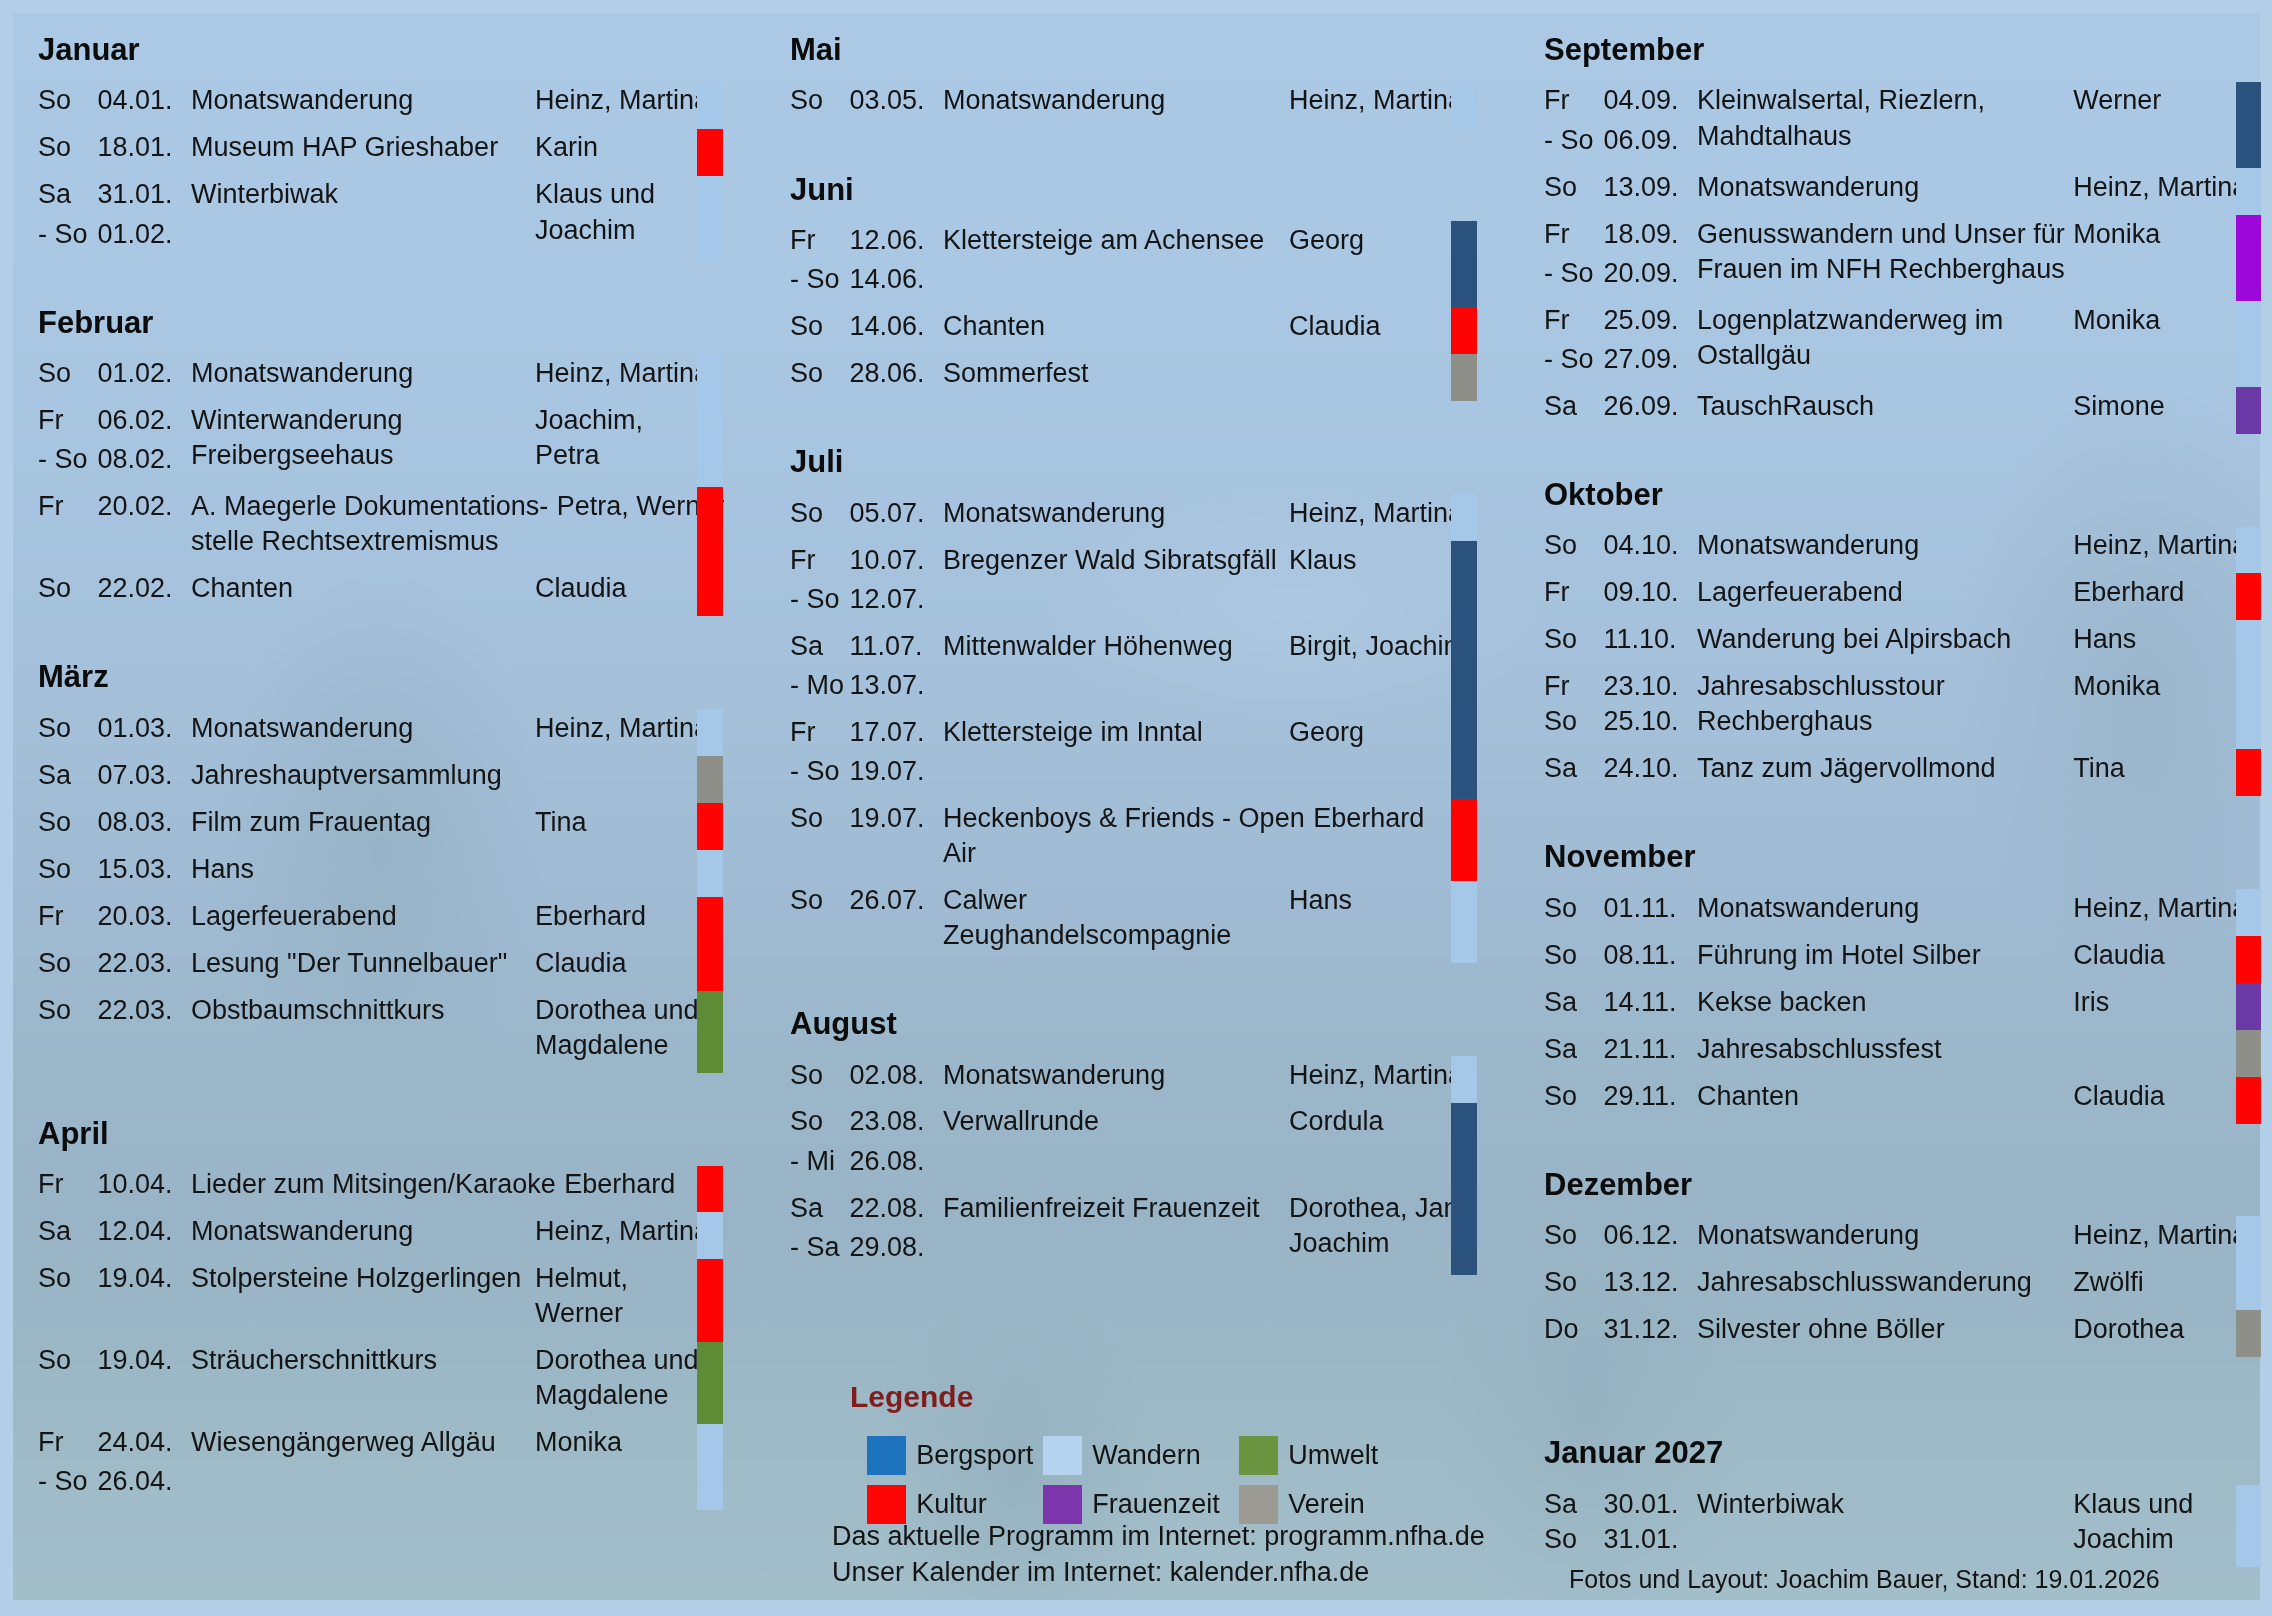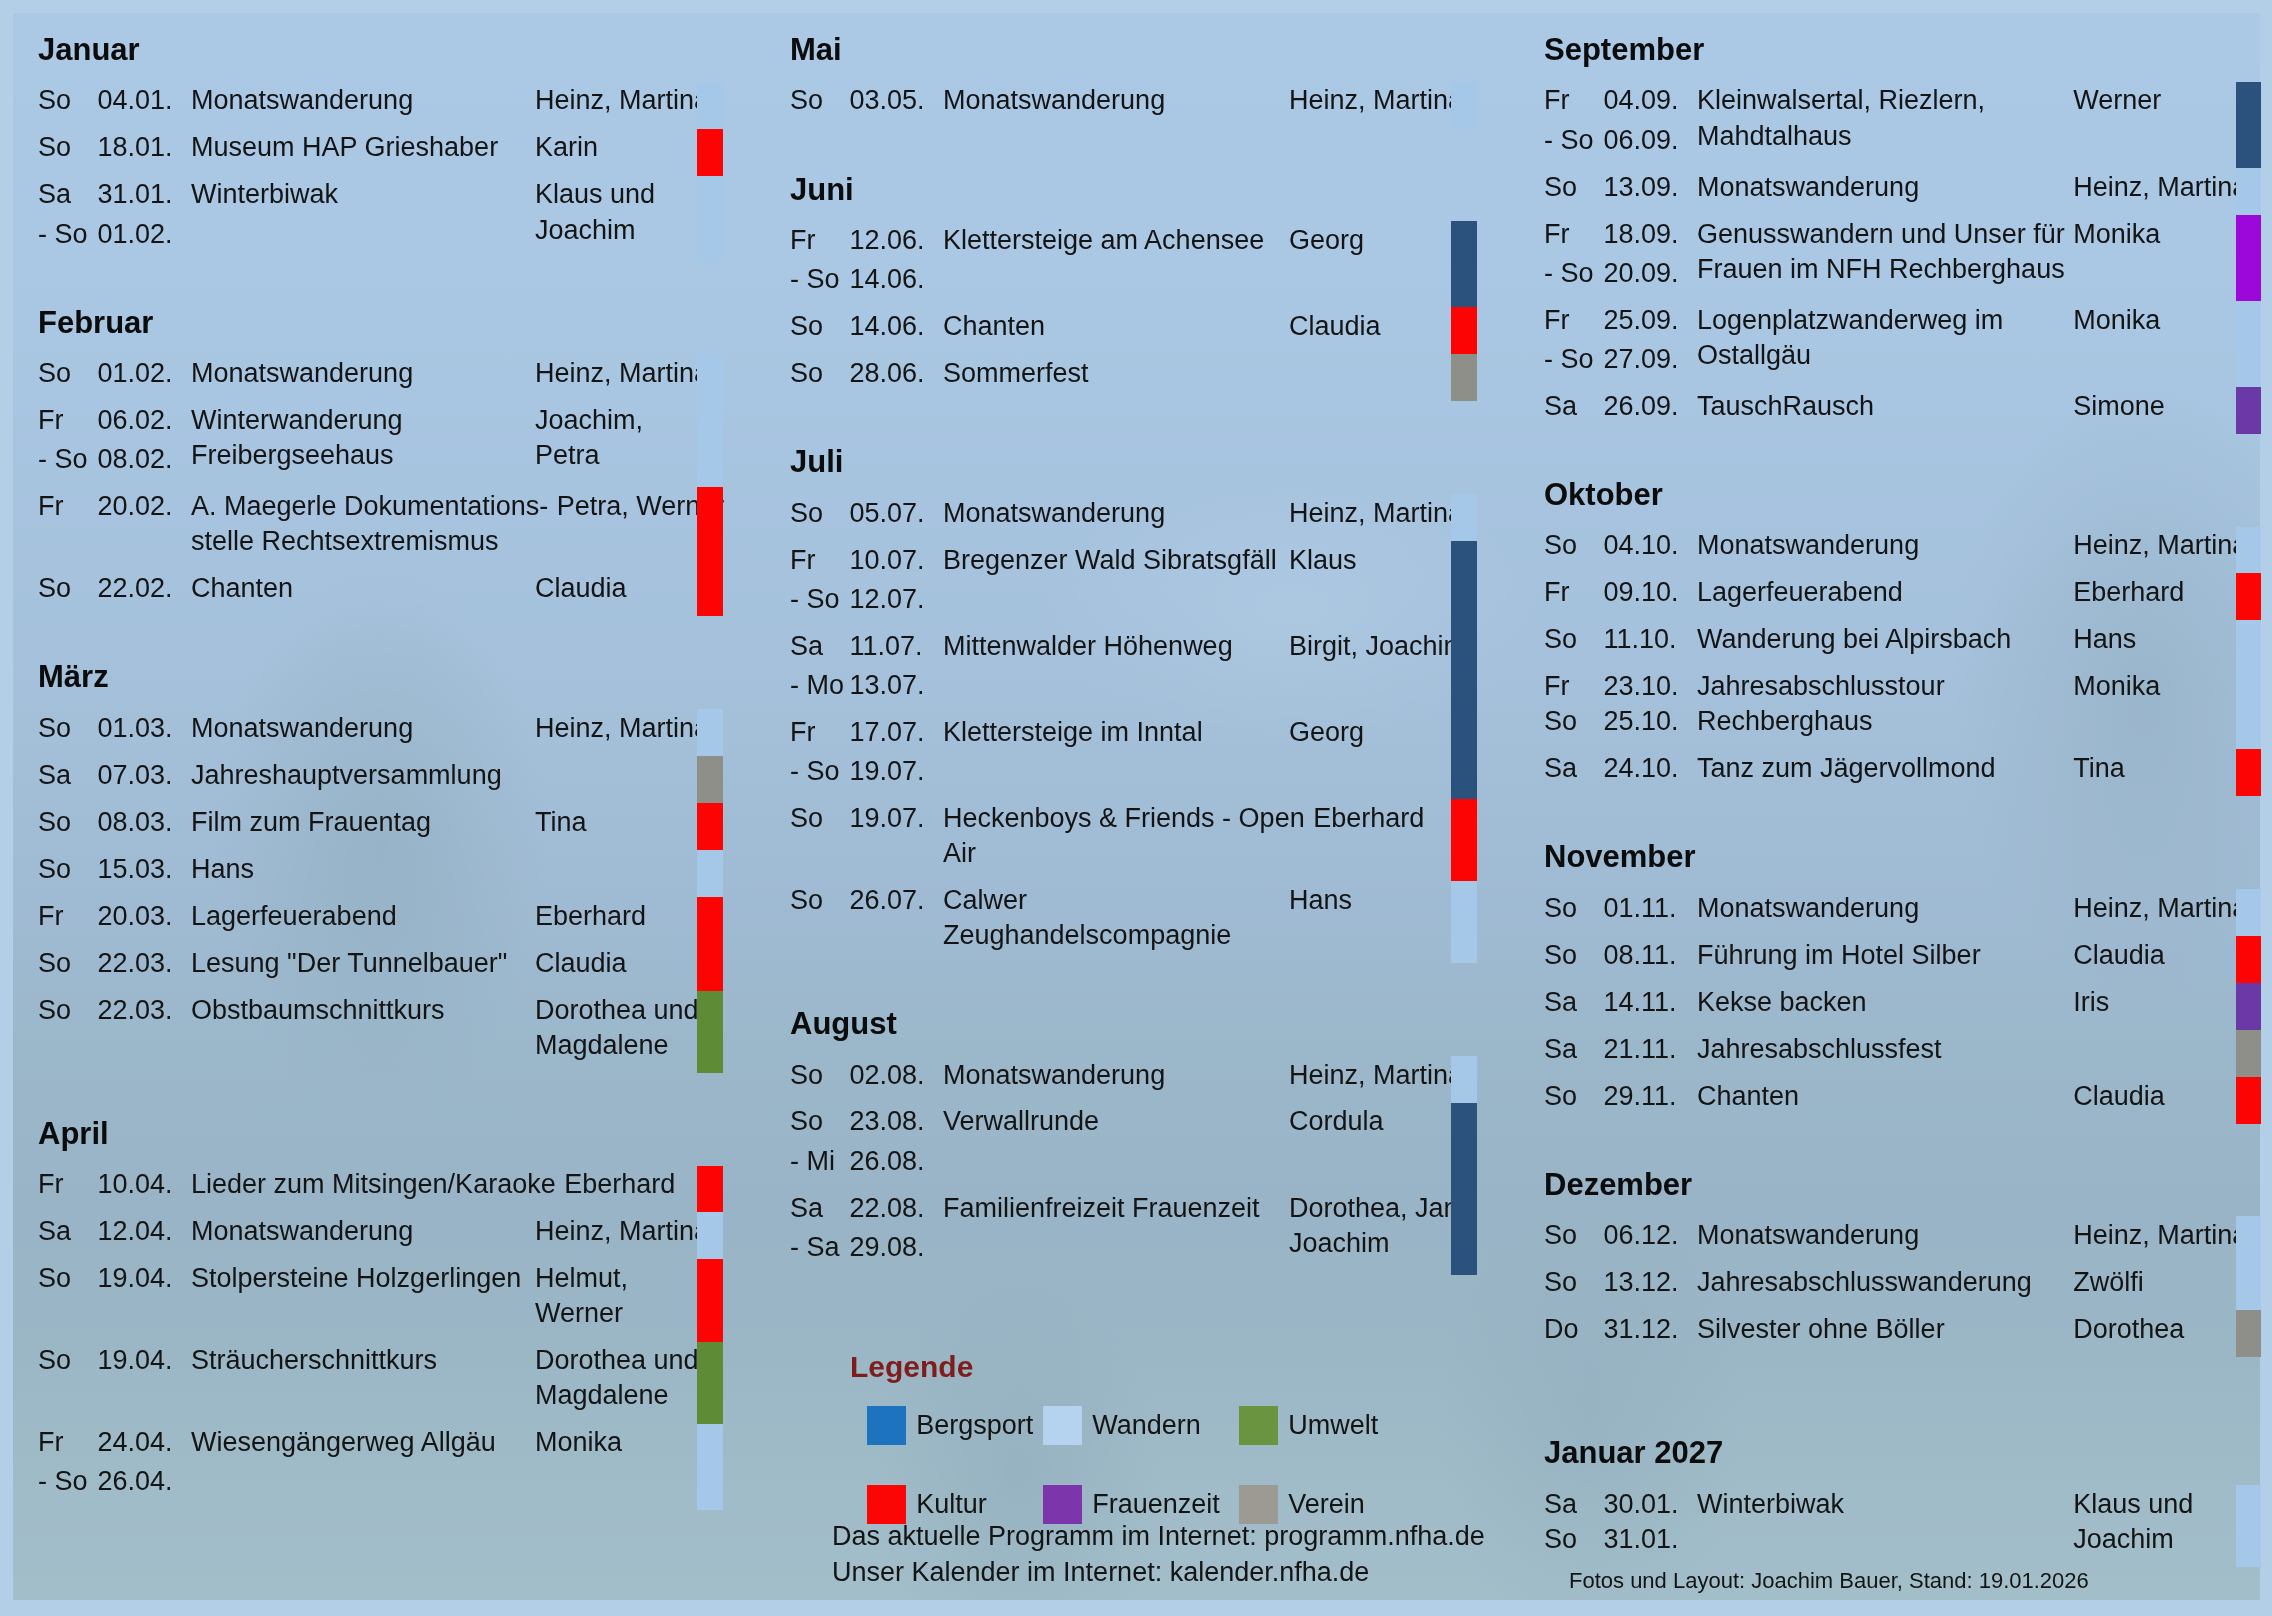--- a/index.html
+++ b/index.html
@@ -39,27 +39,27 @@
     padding:1.7px 55px 10.2px 38px;
     font-size:27px;line-height:1.3;
   }
   .cell{white-space:pre;}
   .cell .second{margin-top:4px;}
   .cell .second.tight{margin-top:0;}
   .chip{position:absolute;top:0;bottom:0;right:29px;width:25.6px;}
   
   .legend{position:absolute;left:115px;bottom:92px;}
   .legend-title{font-size:30px;font-weight:bold;color:#7f1d1d;margin:0 0 22px -17px;}
-  .legend-grid{display:grid;grid-template-columns:176px 196px auto;row-gap:40px;}
+  .legend-grid{display:grid;grid-template-columns:176px 196px auto;row-gap:10px;}
   .legend-item{display:flex;align-items:center;}
   .legend-swatch{width:39px;height:39px;flex:0 0 39px;}
   .legend-label{font-size:27px;margin-left:10.2px;}
   
   .footer-center{position:absolute;left:80px;bottom:25.6px;font-size:27px;line-height:1.35;}
-  .footer-right{position:absolute;left:63px;bottom:22px;font-size:22px;}
+  .footer-right{position:absolute;left:63px;bottom:22px;font-size:25px;}
 </style>
 </head>
 <body>
 
 <div class="photo"></div>
 
 <div class="panels">
 
   <div class="panel panel-left">
     <div class="months">

